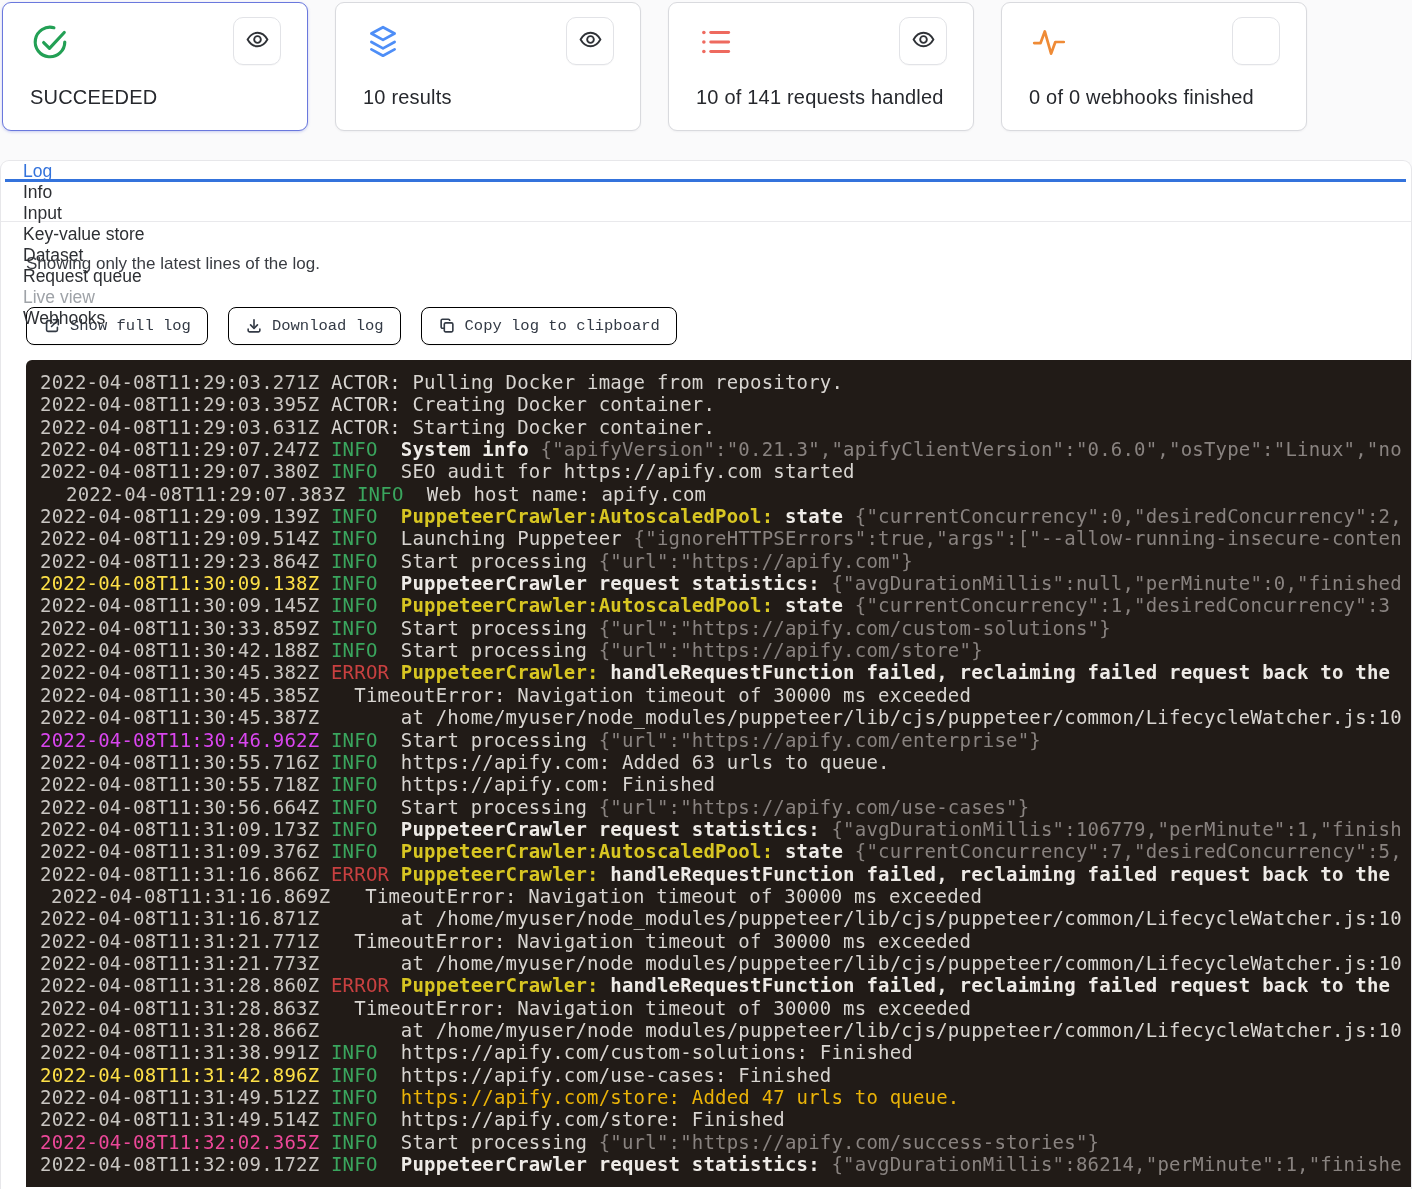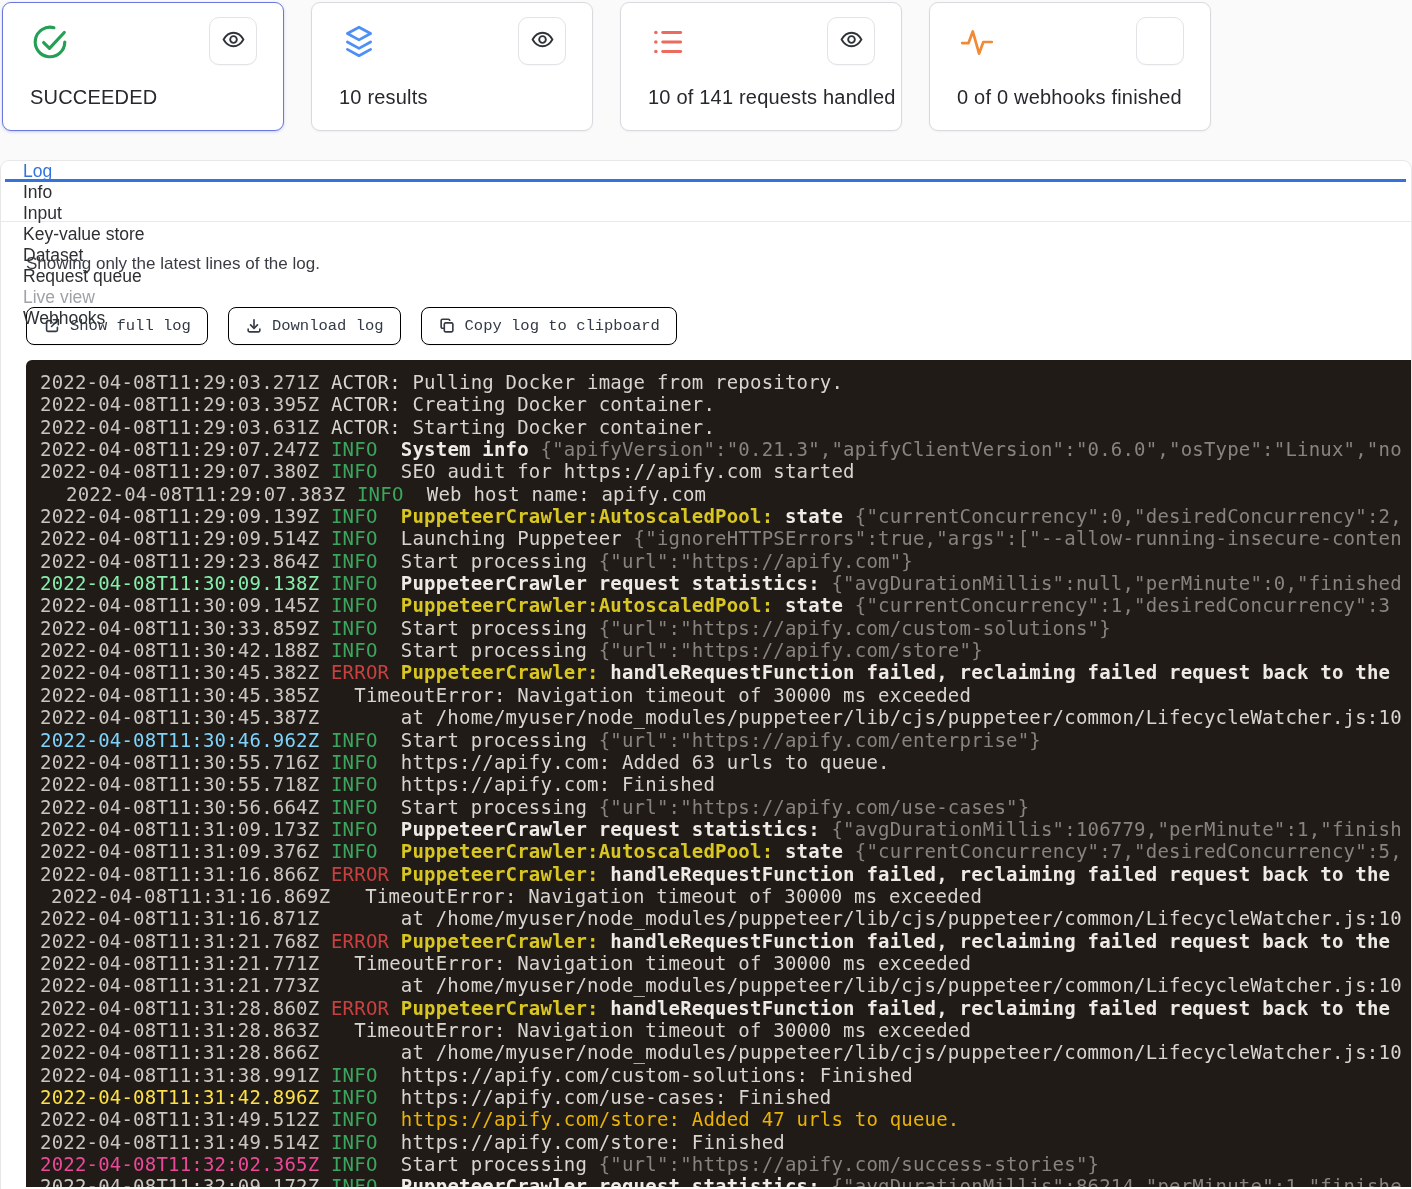--- a/index.html
+++ b/index.html
@@ -7,21 +7,21 @@
   body {
     width:1412px; height:1189px; overflow:hidden;
     background:#fafafb;
     font-family:"Liberation Sans", sans-serif;
     color:#2a2d33;
   }
 
   
   .cards-row { display:flex; gap:27px; padding:2px 0 0 2px; }
   .card {
-    flex:none; width:282px; height:129px;
+    flex:none; width:306px; height:129px;
     background:#fff; border:1px solid #d9dade; border-radius:9px;
     position:relative; box-shadow:0 1px 2px rgba(40,45,60,.05);
   }
   .card.active { border:1px solid #6a78dd; box-shadow:0 1px 3px rgba(106,120,221,.35); }
   .card-icon { position:absolute; left:28px; top:20px; width:38px; height:38px; }
   .card-icon svg { width:38px; height:38px; display:block; }
   .eye-btn {
     position:absolute; top:14px; right:26px; width:48px; height:48px;
     border:1px solid #e2e3e7; border-radius:10px; background:#fff;
     display:flex; align-items:center; justify-content:center;
@@ -189,37 +189,36 @@
     <div class="terminal" id="terminal" style="background: rgb(33, 27, 23);">
         <div class="log-line"><span style="color: rgb(201, 198, 194);">2022-04-08T11:29:03.271Z </span><span style="color: rgb(216, 213, 209);">ACTOR: Pulling Docker image from repository.</span></div>
         <div class="log-line"><span style="color: rgb(201, 198, 194);">2022-04-08T11:29:03.395Z </span><span style="color: rgb(216, 213, 209);">ACTOR: Creating Docker container.</span></div>
         <div class="log-line"><span style="color: rgb(201, 198, 194);">2022-04-08T11:29:03.631Z </span><span style="color: rgb(216, 213, 209);">ACTOR: Starting Docker container.</span></div>
         <div class="log-line"><span style="color: rgb(201, 198, 194);">2022-04-08T11:29:07.247Z </span><span style="color: rgb(58, 166, 94);">INFO  </span><span style="color: rgb(238, 235, 231); font-weight: bold;">System info </span><span style="color: rgb(137, 131, 128);">{"apifyVersion":"0.21.3","apifyClientVersion":"0.6.0","osType":"Linux","no</span></div>
         <div class="log-line"><span style="color: rgb(201, 198, 194);">2022-04-08T11:29:07.380Z </span><span style="color: rgb(58, 166, 94);">INFO  </span><span style="color: rgb(216, 213, 209);">SEO audit for https://apify.com started</span></div>
         <div class="log-line"><span style="color: rgb(201, 198, 194); margin-left: 26px;">2022-04-08T11:29:07.383Z </span><span style="color: rgb(58, 166, 94);">INFO  </span><span style="color: rgb(216, 213, 209);">Web host name: apify.com</span></div>
         <div class="log-line"><span style="color: rgb(201, 198, 194);">2022-04-08T11:29:09.139Z </span><span style="color: rgb(58, 166, 94);">INFO  </span><span style="color: rgb(216, 198, 34); font-weight: bold;">PuppeteerCrawler:AutoscaledPool:</span><span style="color: rgb(238, 235, 231); font-weight: bold;"> state </span><span style="color: rgb(137, 131, 128);">{"currentConcurrency":0,"desiredConcurrency":2,</span></div>
         <div class="log-line"><span style="color: rgb(201, 198, 194);">2022-04-08T11:29:09.514Z </span><span style="color: rgb(58, 166, 94);">INFO  </span><span style="color: rgb(216, 213, 209);">Launching Puppeteer </span><span style="color: rgb(137, 131, 128);">{"ignoreHTTPSErrors":true,"args":["--allow-running-insecure-conten</span></div>
         <div class="log-line"><span style="color: rgb(201, 198, 194);">2022-04-08T11:29:23.864Z </span><span style="color: rgb(58, 166, 94);">INFO  </span><span style="color: rgb(216, 213, 209);">Start processing </span><span style="color: rgb(137, 131, 128);">{"url":"https://apify.com"}</span></div>
-        <div class="log-line"><span style="color: #86efac;">2022-04-08T11:30:09.138Z </span><span style="color: rgb(58, 166, 94);">INFO  </span><span style="color: rgb(238, 235, 231); font-weight: bold;">PuppeteerCrawler request statistics: </span><span style="color: rgb(137, 131, 128);">{"avgDurationMillis":null,"perMinute":0,"finished</span></div>
+        <div class="log-line"><span style="color: #fde047;">2022-04-08T11:30:09.138Z </span><span style="color: rgb(58, 166, 94);">INFO  </span><span style="color: rgb(238, 235, 231); font-weight: bold;">PuppeteerCrawler request statistics: </span><span style="color: rgb(137, 131, 128);">{"avgDurationMillis":null,"perMinute":0,"finished</span></div>
         <div class="log-line"><span style="color: rgb(201, 198, 194);">2022-04-08T11:30:09.145Z </span><span style="color: rgb(58, 166, 94);">INFO  </span><span style="color: rgb(216, 198, 34); font-weight: bold;">PuppeteerCrawler:AutoscaledPool:</span><span style="color: rgb(238, 235, 231); font-weight: bold;"> state </span><span style="color: rgb(137, 131, 128);">{"currentConcurrency":1,"desiredConcurrency":3</span></div>
         <div class="log-line"><span style="color: rgb(201, 198, 194);">2022-04-08T11:30:33.859Z </span><span style="color: rgb(58, 166, 94);">INFO  </span><span style="color: rgb(216, 213, 209);">Start processing </span><span style="color: rgb(137, 131, 128);">{"url":"https://apify.com/custom-solutions"}</span></div>
         <div class="log-line"><span style="color: rgb(201, 198, 194);">2022-04-08T11:30:42.188Z </span><span style="color: rgb(58, 166, 94);">INFO  </span><span style="color: rgb(216, 213, 209);">Start processing </span><span style="color: rgb(137, 131, 128);">{"url":"https://apify.com/store"}</span></div>
         <div class="log-line"><span style="color: rgb(201, 198, 194);">2022-04-08T11:30:45.382Z </span><span style="color: rgb(200, 64, 64);">ERROR </span><span style="color: rgb(216, 198, 34); font-weight: bold;">PuppeteerCrawler: </span><span style="color: rgb(238, 235, 231); font-weight: bold;">handleRequestFunction failed, reclaiming failed request back to the</span></div>
         <div class="log-line"><span style="color: rgb(201, 198, 194);">2022-04-08T11:30:45.385Z </span><span style="color: rgb(216, 213, 209);">  TimeoutError: Navigation timeout of 30000 ms exceeded</span></div>
         <div class="log-line"><span style="color: rgb(201, 198, 194);">2022-04-08T11:30:45.387Z </span><span style="color: rgb(216, 213, 209);">      at /home/myuser/node_modules/puppeteer/lib/cjs/puppeteer/common/LifecycleWatcher.js:10</span></div>
-        <div class="log-line"><span style="color: #7dd3fc;">2022-04-08T11:30:46.962Z </span><span style="color: rgb(58, 166, 94);">INFO  </span><span style="color: rgb(216, 213, 209);">Start processing </span><span style="color: rgb(137, 131, 128);">{"url":"https://apify.com/enterprise"}</span></div>
+        <div class="log-line"><span style="color: #d946ef;">2022-04-08T11:30:46.962Z </span><span style="color: rgb(58, 166, 94);">INFO  </span><span style="color: rgb(216, 213, 209);">Start processing </span><span style="color: rgb(137, 131, 128);">{"url":"https://apify.com/enterprise"}</span></div>
         <div class="log-line"><span style="color: rgb(201, 198, 194);">2022-04-08T11:30:55.716Z </span><span style="color: rgb(58, 166, 94);">INFO  </span><span style="color: rgb(216, 213, 209);">https://apify.com: Added 63 urls to queue.</span></div>
         <div class="log-line"><span style="color: rgb(201, 198, 194);">2022-04-08T11:30:55.718Z </span><span style="color: rgb(58, 166, 94);">INFO  </span><span style="color: rgb(216, 213, 209);">https://apify.com: Finished</span></div>
         <div class="log-line"><span style="color: rgb(201, 198, 194);">2022-04-08T11:30:56.664Z </span><span style="color: rgb(58, 166, 94);">INFO  </span><span style="color: rgb(216, 213, 209);">Start processing </span><span style="color: rgb(137, 131, 128);">{"url":"https://apify.com/use-cases"}</span></div>
         <div class="log-line"><span style="color: rgb(201, 198, 194);">2022-04-08T11:31:09.173Z </span><span style="color: rgb(58, 166, 94);">INFO  </span><span style="color: rgb(238, 235, 231); font-weight: bold;">PuppeteerCrawler request statistics: </span><span style="color: rgb(137, 131, 128);">{"avgDurationMillis":106779,"perMinute":1,"finish</span></div>
         <div class="log-line"><span style="color: rgb(201, 198, 194);">2022-04-08T11:31:09.376Z </span><span style="color: rgb(58, 166, 94);">INFO  </span><span style="color: rgb(216, 198, 34); font-weight: bold;">PuppeteerCrawler:AutoscaledPool:</span><span style="color: rgb(238, 235, 231); font-weight: bold;"> state </span><span style="color: rgb(137, 131, 128);">{"currentConcurrency":7,"desiredConcurrency":5,</span></div>
         <div class="log-line"><span style="color: rgb(201, 198, 194);">2022-04-08T11:31:16.866Z </span><span style="color: rgb(200, 64, 64);">ERROR </span><span style="color: rgb(216, 198, 34); font-weight: bold;">PuppeteerCrawler: </span><span style="color: rgb(238, 235, 231); font-weight: bold;">handleRequestFunction failed, reclaiming failed request back to the</span></div>
         <div class="log-line"><span style="color: rgb(201, 198, 194); margin-left: 11px;">2022-04-08T11:31:16.869Z </span><span style="color: rgb(216, 213, 209);">  TimeoutError: Navigation timeout of 30000 ms exceeded</span></div>
         <div class="log-line"><span style="color: rgb(201, 198, 194);">2022-04-08T11:31:16.871Z </span><span style="color: rgb(216, 213, 209);">      at /home/myuser/node_modules/puppeteer/lib/cjs/puppeteer/common/LifecycleWatcher.js:10</span></div>
-        <div class="log-line"><span style="color: rgb(201, 198, 194);">2022-04-08T11:31:21.768Z </span><span style="color: rgb(200, 64, 64);">ERROR </span><span style="color: rgb(216, 198, 34); font-weight: bold;">PuppeteerCrawler: </span><span style="color: rgb(238, 235, 231); font-weight: bold;">handleRequestFunction failed, reclaiming failed request back to the</span></div>
         <div class="log-line"><span style="color: rgb(201, 198, 194);">2022-04-08T11:31:21.771Z </span><span style="color: rgb(216, 213, 209);">  TimeoutError: Navigation timeout of 30000 ms exceeded</span></div>
         <div class="log-line"><span style="color: rgb(201, 198, 194);">2022-04-08T11:31:21.773Z </span><span style="color: rgb(216, 213, 209);">      at /home/myuser/node_modules/puppeteer/lib/cjs/puppeteer/common/LifecycleWatcher.js:10</span></div>
         <div class="log-line"><span style="color: rgb(201, 198, 194);">2022-04-08T11:31:28.860Z </span><span style="color: rgb(200, 64, 64);">ERROR </span><span style="color: rgb(216, 198, 34); font-weight: bold;">PuppeteerCrawler: </span><span style="color: rgb(238, 235, 231); font-weight: bold;">handleRequestFunction failed, reclaiming failed request back to the</span></div>
         <div class="log-line"><span style="color: rgb(201, 198, 194);">2022-04-08T11:31:28.863Z </span><span style="color: rgb(216, 213, 209);">  TimeoutError: Navigation timeout of 30000 ms exceeded</span></div>
         <div class="log-line"><span style="color: rgb(201, 198, 194);">2022-04-08T11:31:28.866Z </span><span style="color: rgb(216, 213, 209);">      at /home/myuser/node_modules/puppeteer/lib/cjs/puppeteer/common/LifecycleWatcher.js:10</span></div>
         <div class="log-line"><span style="color: rgb(201, 198, 194);">2022-04-08T11:31:38.991Z </span><span style="color: rgb(58, 166, 94);">INFO  </span><span style="color: rgb(216, 213, 209);">https://apify.com/custom-solutions: Finished</span></div>
         <div class="log-line"><span style="color: #fde047;">2022-04-08T11:31:42.896Z </span><span style="color: rgb(58, 166, 94);">INFO  </span><span style="color: rgb(216, 213, 209);">https://apify.com/use-cases: Finished</span></div>
         <div class="log-line"><span style="color: rgb(201, 198, 194);">2022-04-08T11:31:49.512Z </span><span style="color: rgb(58, 166, 94);">INFO  </span><span style="color: #eab308;">https://apify.com/store: Added 47 urls to queue.</span></div>
         <div class="log-line"><span style="color: rgb(201, 198, 194);">2022-04-08T11:31:49.514Z </span><span style="color: rgb(58, 166, 94);">INFO  </span><span style="color: rgb(216, 213, 209);">https://apify.com/store: Finished</span></div>
         <div class="log-line"><span style="color: #ec4899;">2022-04-08T11:32:02.365Z </span><span style="color: rgb(58, 166, 94);">INFO  </span><span style="color: rgb(216, 213, 209);">Start processing </span><span style="color: rgb(137, 131, 128);">{"url":"https://apify.com/success-stories"}</span></div>

